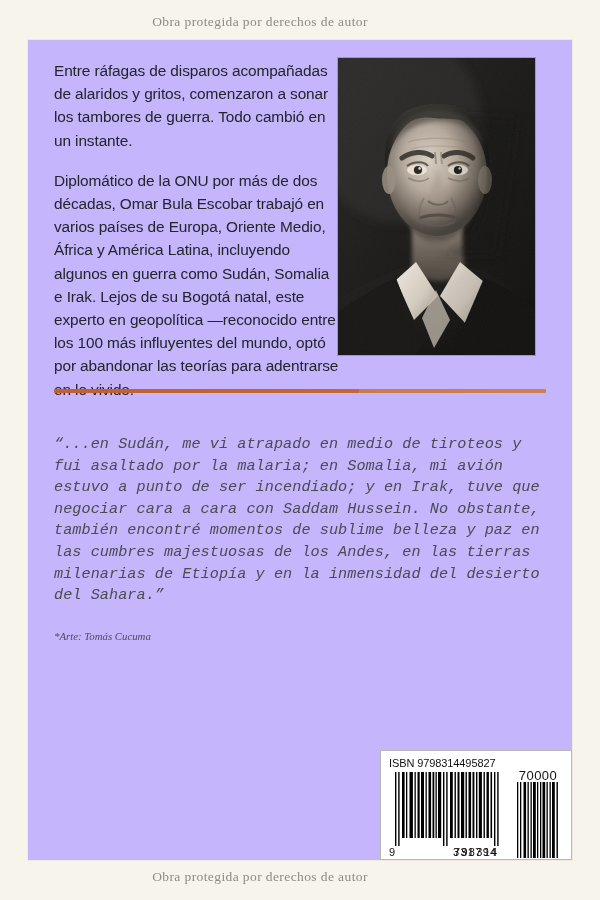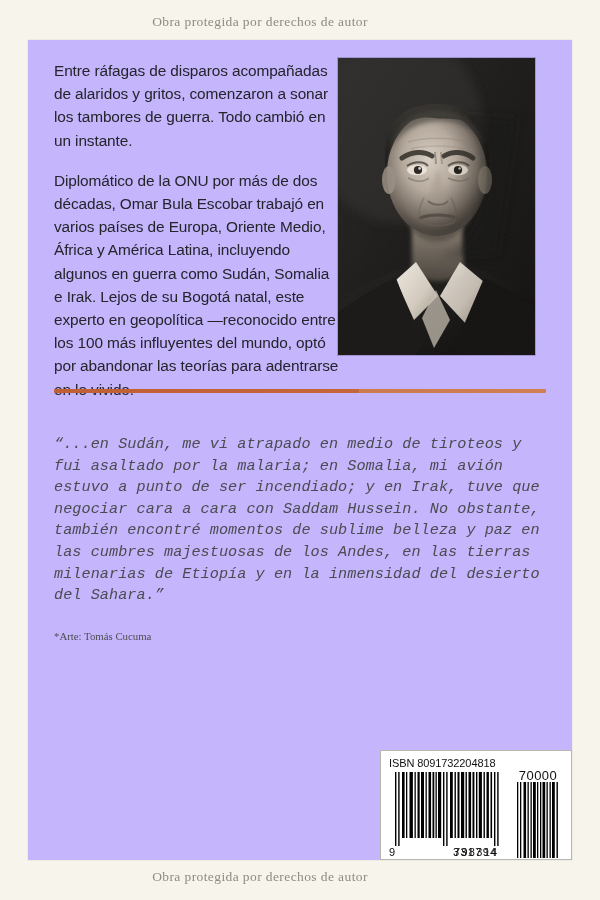--- a/index.html
+++ b/index.html
@@ -117,20 +117,21 @@
     font-style: italic;
     font-size: 15.2px;
     line-height: 21.6px;
     color: #4c4b50;
     letter-spacing: 0.05px;
   }
 
   .credit {
     margin: 0;
     font-family: "Liberation Serif", serif;
+    font-style: italic;
     font-size: 10.8px;
     line-height: 14px;
     color: #4e4d52;
   }
 
   
   .barcode-box {
     position: absolute;
     left: 352px;
     top: 710px;
@@ -320,21 +321,21 @@
   </div>
 
   <div class="divider"></div>
 
   <div class="lower">
     <p class="quote">“...en Sudán, me vi atrapado en medio de tiroteos y fui asaltado por la malaria; en Somalia, mi avión estuvo a punto de ser incendiado; y en Irak, tuve que negociar cara a cara con Saddam Hussein. No obstante, también encontré momentos de sublime belleza y paz en las cumbres majestuosas de los Andes, en las tierras milenarias de Etiopía y en la inmensidad del desierto del Sahara.”</p>
     <p class="credit">*Arte: Tomás Cucuma</p>
   </div>
 
   <div class="barcode-box">
-    <p class="isbn-text">ISBN 8091732204818</p>
+    <p class="isbn-text">ISBN 9798314495827</p>
     <div class="bars-row">
 
       <div class="ean-main">
         <svg class="bars-svg" width="116" height="74" viewBox="0 0 116 74" xmlns="http://www.w3.org/2000/svg" aria-hidden="true">
           <rect width="116" height="74" fill="#ffffff"></rect>
           <g fill="#000000">
             <rect x="6" y="0" width="1.4" height="74"></rect>
               <rect x="9.2" y="0" width="1.4" height="74"></rect>
             <rect x="13" y="0" width="2.6" height="66"></rect>
               <rect x="17" y="0" width="1.3" height="66"></rect>

